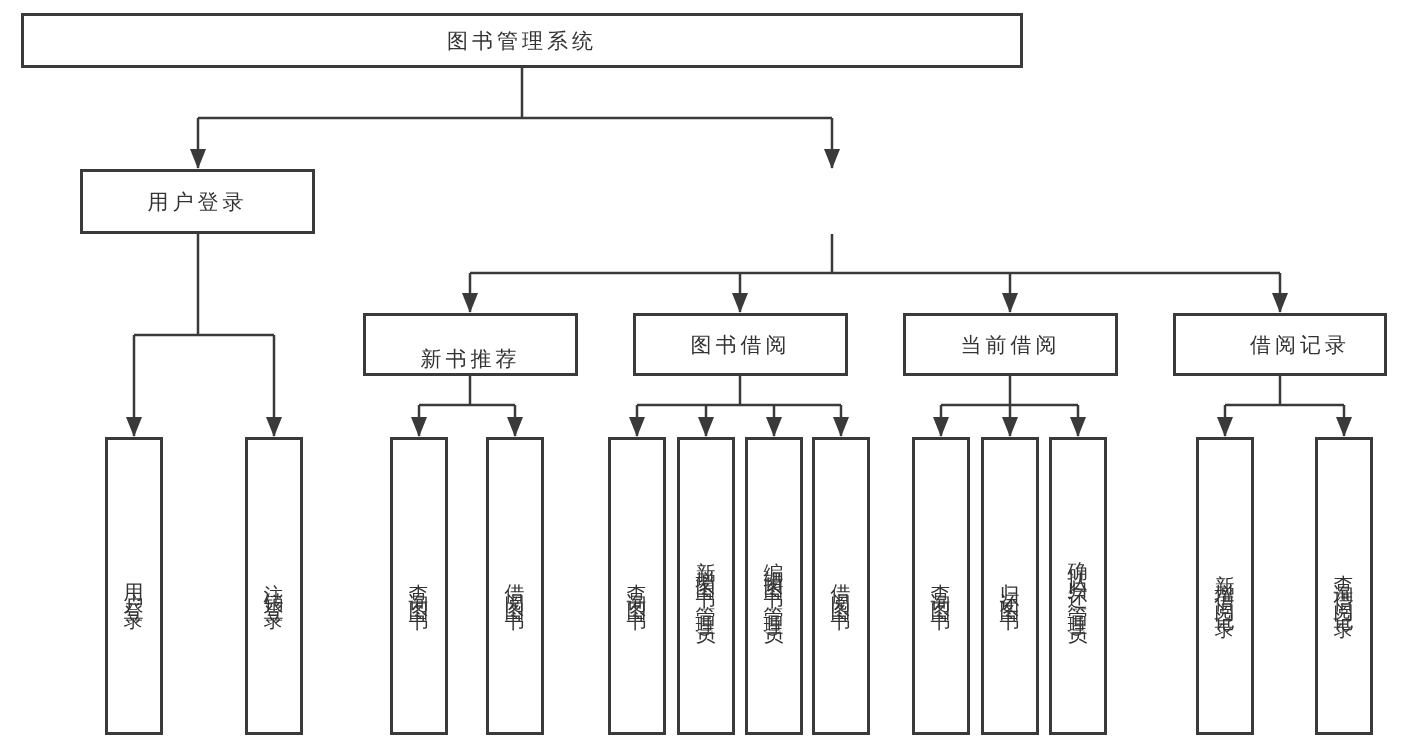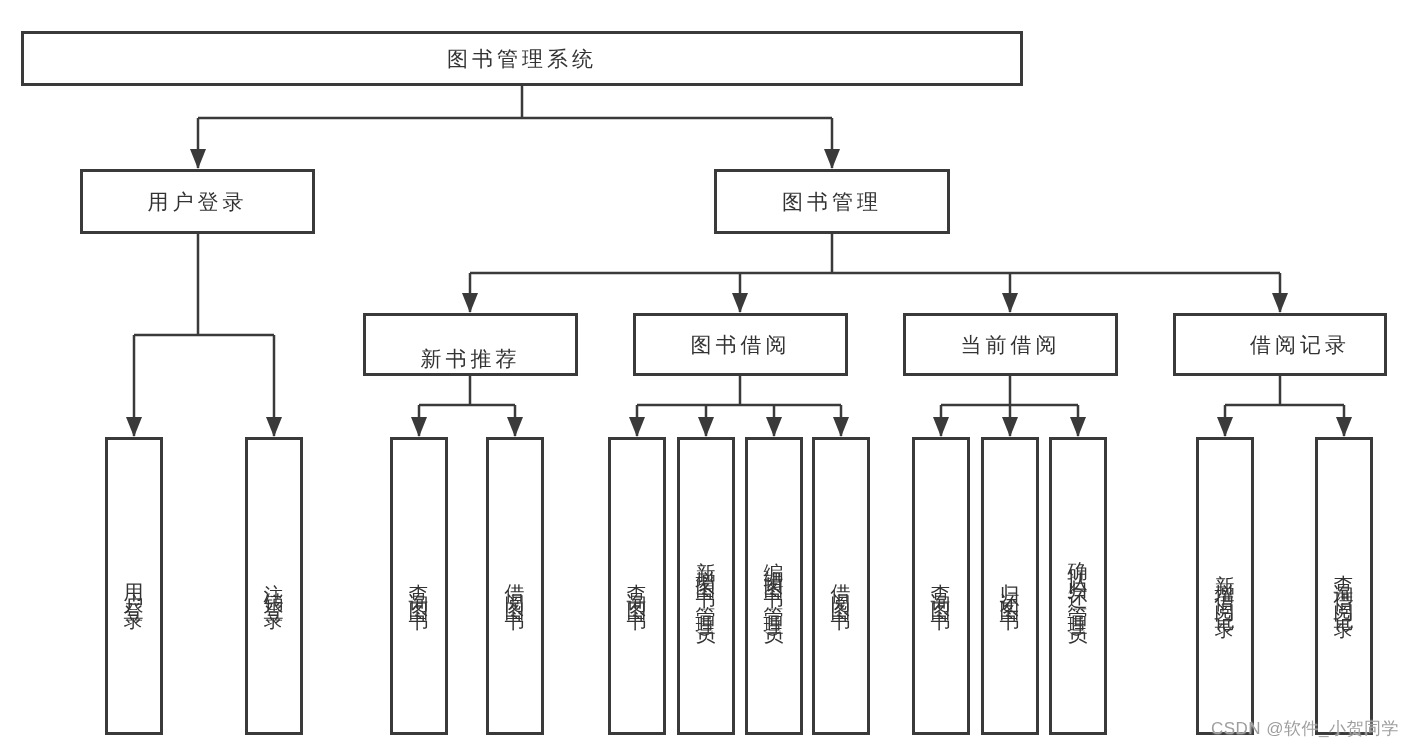--- a/index.html
+++ b/index.html
@@ -51,21 +51,21 @@
     z-index: 1;
   }
   .vtext {
     writing-mode: vertical-rl;
     text-orientation: mixed;
     font-size: 20px;
     letter-spacing: 9px;
     line-height: 1;
   }
   
-  .n-root    { left: 21px;   top: 31px;  width: 1002px; height: 55px; }
+  .n-root    { left: 21px;   top: 13px;  width: 1002px; height: 55px; }
   .n-login   { left: 80px;   top: 169px; width: 235px;  height: 65px; }
   .n-mgmt    { left: 714px;  top: 169px; width: 236px;  height: 65px; }
   .n-newrec  { left: 363px;  top: 313px; width: 215px;  height: 63px; align-items: flex-end; }
   .n-borrow  { left: 633px;  top: 313px; width: 215px;  height: 63px; }
   .n-current { left: 903px;  top: 313px; width: 215px;  height: 63px; }
   .n-records { left: 1173px; top: 313px; width: 214px;  height: 63px; padding-left: 40px; }
   
   .lf-1  { left: 105px; }
   .lf-2  { left: 245px; }
   .lf-3  { left: 390px; }
@@ -134,23 +134,20 @@
     </g>
   </svg>
 
   <div class="hbox n-root">
     <span>图书管理系统</span>
   </div>
 
   <div class="hbox n-login">
     <span>用户登录</span>
   </div>
-  <div class="hbox n-mgmt">
-    <span>图书管理</span>
-  </div>
 
   <div class="hbox n-newrec">
     <span>新书推荐</span>
   </div>
   <div class="hbox n-borrow">
     <span>图书借阅</span>
   </div>
   <div class="hbox n-current">
     <span>当前借阅</span>
   </div>
@@ -195,15 +192,14 @@
     <span class="vtext">确认归还（管理员）</span>
   </div>
 
   <div class="leaf lf-12">
     <span class="vtext">新增借阅记录</span>
   </div>
   <div class="leaf lf-13">
     <span class="vtext">查询借阅记录</span>
   </div>
 
-  <div class="watermark">CSDN @软件_小贺同学</div>
 
 </div>
 
 </body></html>

